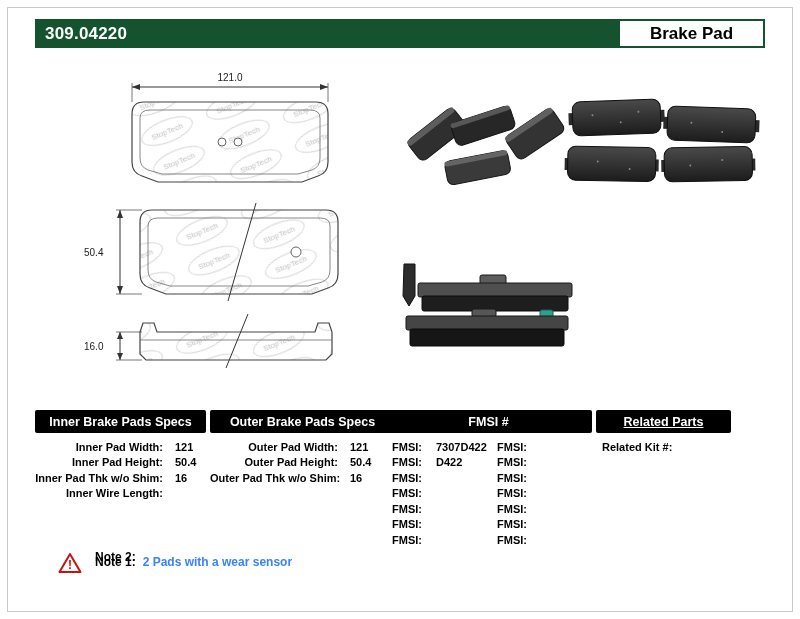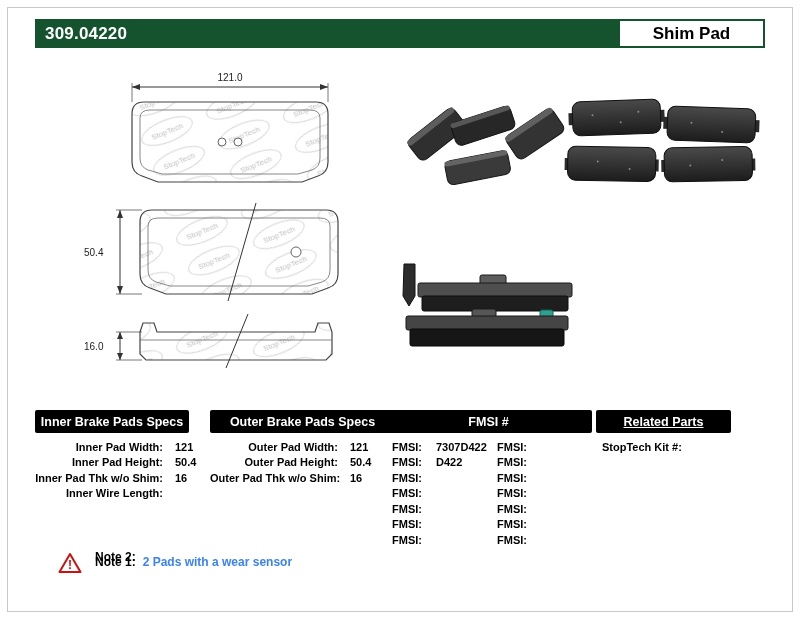--- a/index.html
+++ b/index.html
@@ -49,21 +49,21 @@
 </style>
 </head>
 <body>
 
 <div class="page">
   <div class="page-frame"></div>
 
   <header class="titlebar">
     <span class="part-number">309.04220</span>
     <div class="brand-box">
-      <span class="product-name">Shim Pad</span>
+      <span class="product-name">Brake Pad</span>
     </div>
   </header>
 
   <svg class="abs" style="left:110px; top:70px;" width="240" height="126" viewBox="0 0 240 126">
     <defs>
       <pattern id="wmA" patternUnits="userSpaceOnUse" width="70" height="32" patternTransform="rotate(-22)">
         <ellipse cx="30" cy="14" rx="27" ry="11" fill="none" stroke="#d4d4d4" stroke-width="1"></ellipse>
         <text x="30" y="17" text-anchor="middle" font-size="8" fill="#bfbfbf">StopTech</text>
       </pattern>
     </defs>
@@ -177,21 +177,21 @@
       <rect x="34" y="44" width="146" height="15" rx="2" fill="#1e1e1e" stroke="#0c0c0c"></rect>
     </g>
     <g>
       <rect x="84" y="57" width="24" height="8" rx="2" fill="#565656" stroke="#1a1a1a"></rect>
       <rect x="152" y="58" width="13" height="11" rx="2" fill="#2fa08e" stroke="#15655a"></rect>
       <rect x="18" y="64" width="162" height="14" rx="2" fill="#454545" stroke="#181818"></rect>
       <rect x="22" y="77" width="154" height="17" rx="2" fill="#161616" stroke="#090909"></rect>
     </g>
   </svg>
 
-  <div class="col-header" style="left:35px;  width:154px;">Inner Brake Pads Specs</div>
+  <div class="col-header" style="left:35px;  width:171px;">Inner Brake Pads Specs</div>
   <div class="col-header" style="left:210px; width:185px;">Outer Brake Pads Specs</div>
   <div class="col-header" style="left:385px; width:207px;">FMSI #</div>
   <div class="col-header" style="left:596px; width:135px;text-decoration:underline;">Related Parts</div>
 
   <div class="spec-col" style="left:35px; width:171px;">
     <div class="spec-row">
       <span class="lab">Inner Pad Width:</span>
       <span class="val">121</span>
     </div>
     <div class="spec-row">
@@ -280,21 +280,21 @@
       <span class="val"></span>
     </div>
     <div class="spec-row">
       <span class="lab">FMSI:</span>
       <span class="val"></span>
     </div>
   </div>
 
   <div class="spec-col related-col" style="left:602px; width:163px;">
     <div class="spec-row">
-      <span class="lab">StopTech Kit #:</span>
+      <span class="lab">Related Kit #:</span>
       <span class="val"></span>
     </div>
   </div>
 
   <svg class="abs" style="left:58px; top:552px;" width="24" height="22" viewBox="0 0 24 22">
     <polygon points="12,2 22.5,20 1.5,20" fill="#ffffff" stroke="#cc1111" stroke-width="2" stroke-linejoin="round"></polygon>
     <text x="12" y="17" text-anchor="middle" font-size="12" font-weight="bold" fill="#cc1111">!</text>
   </svg>
   <div class="note-line" style="left:95px; top:555px;">
     <span>Note 1:</span><span class="note-red" style="color:#3b82f6;">2 Pads with a wear sensor</span>

